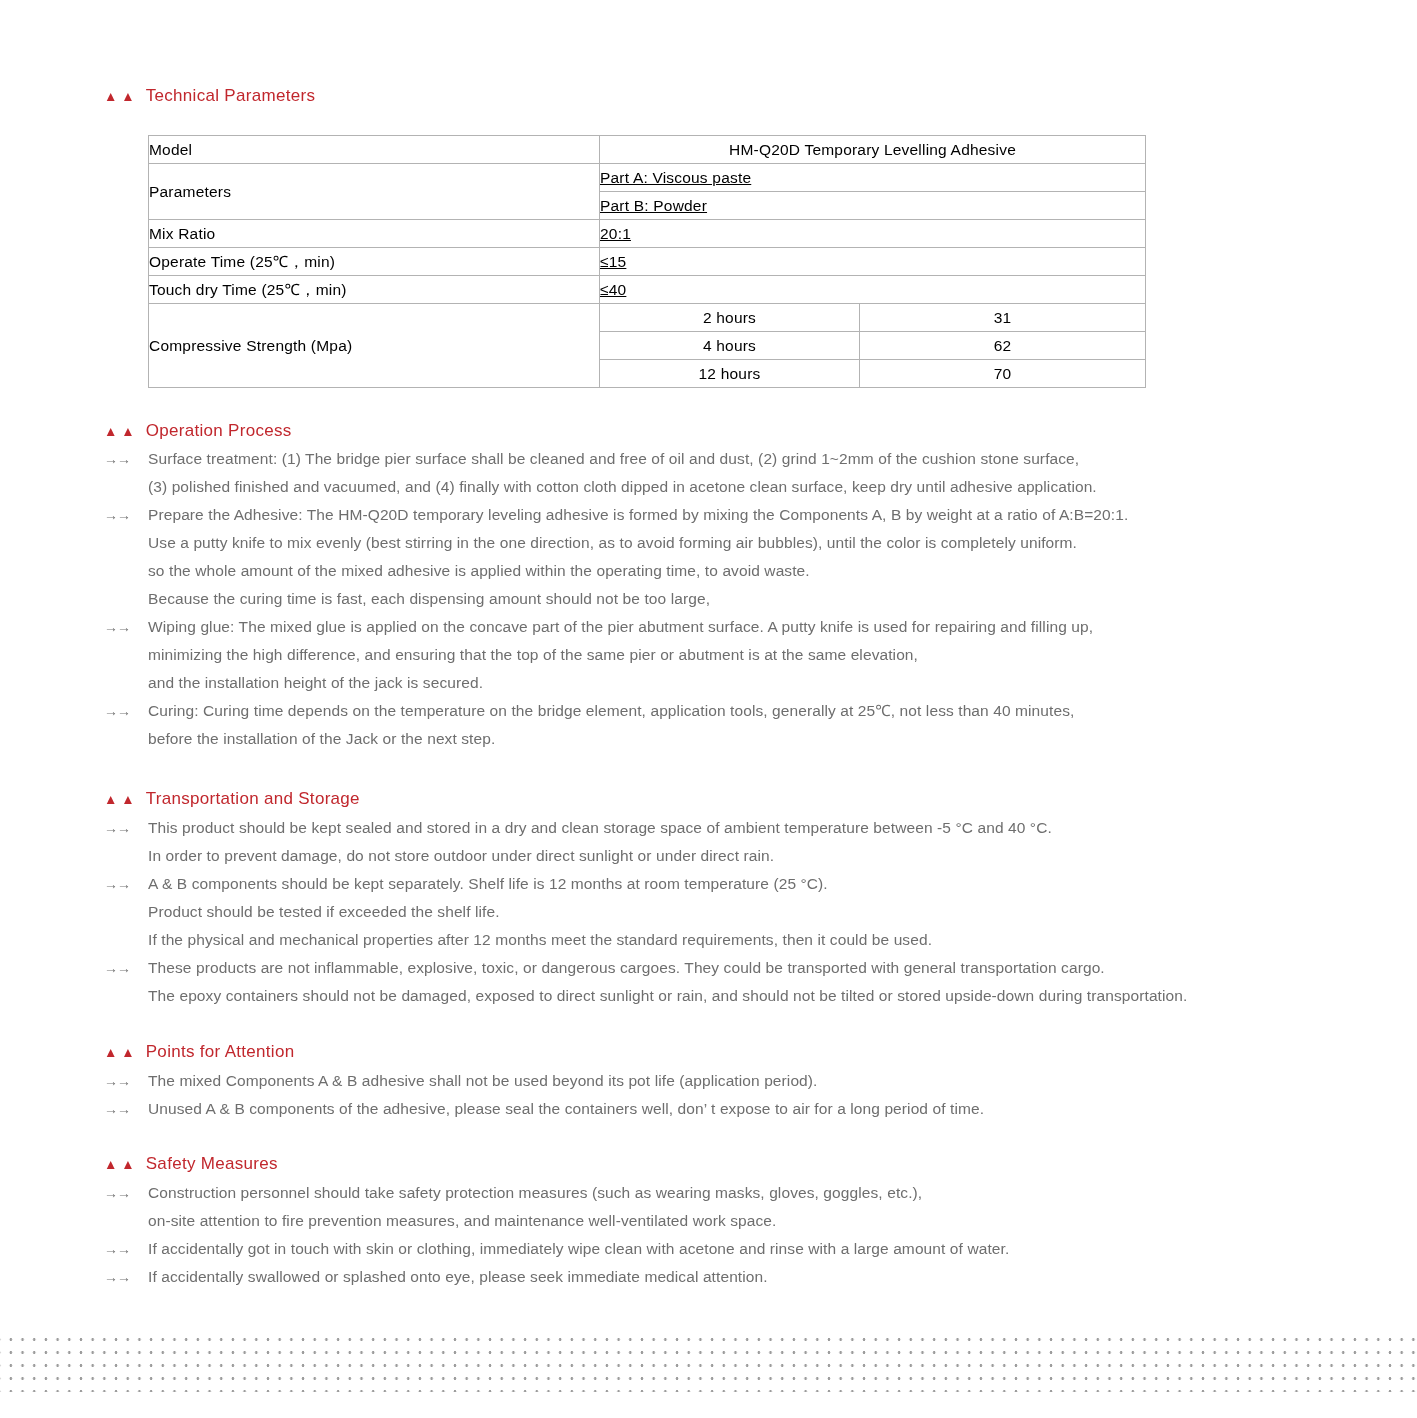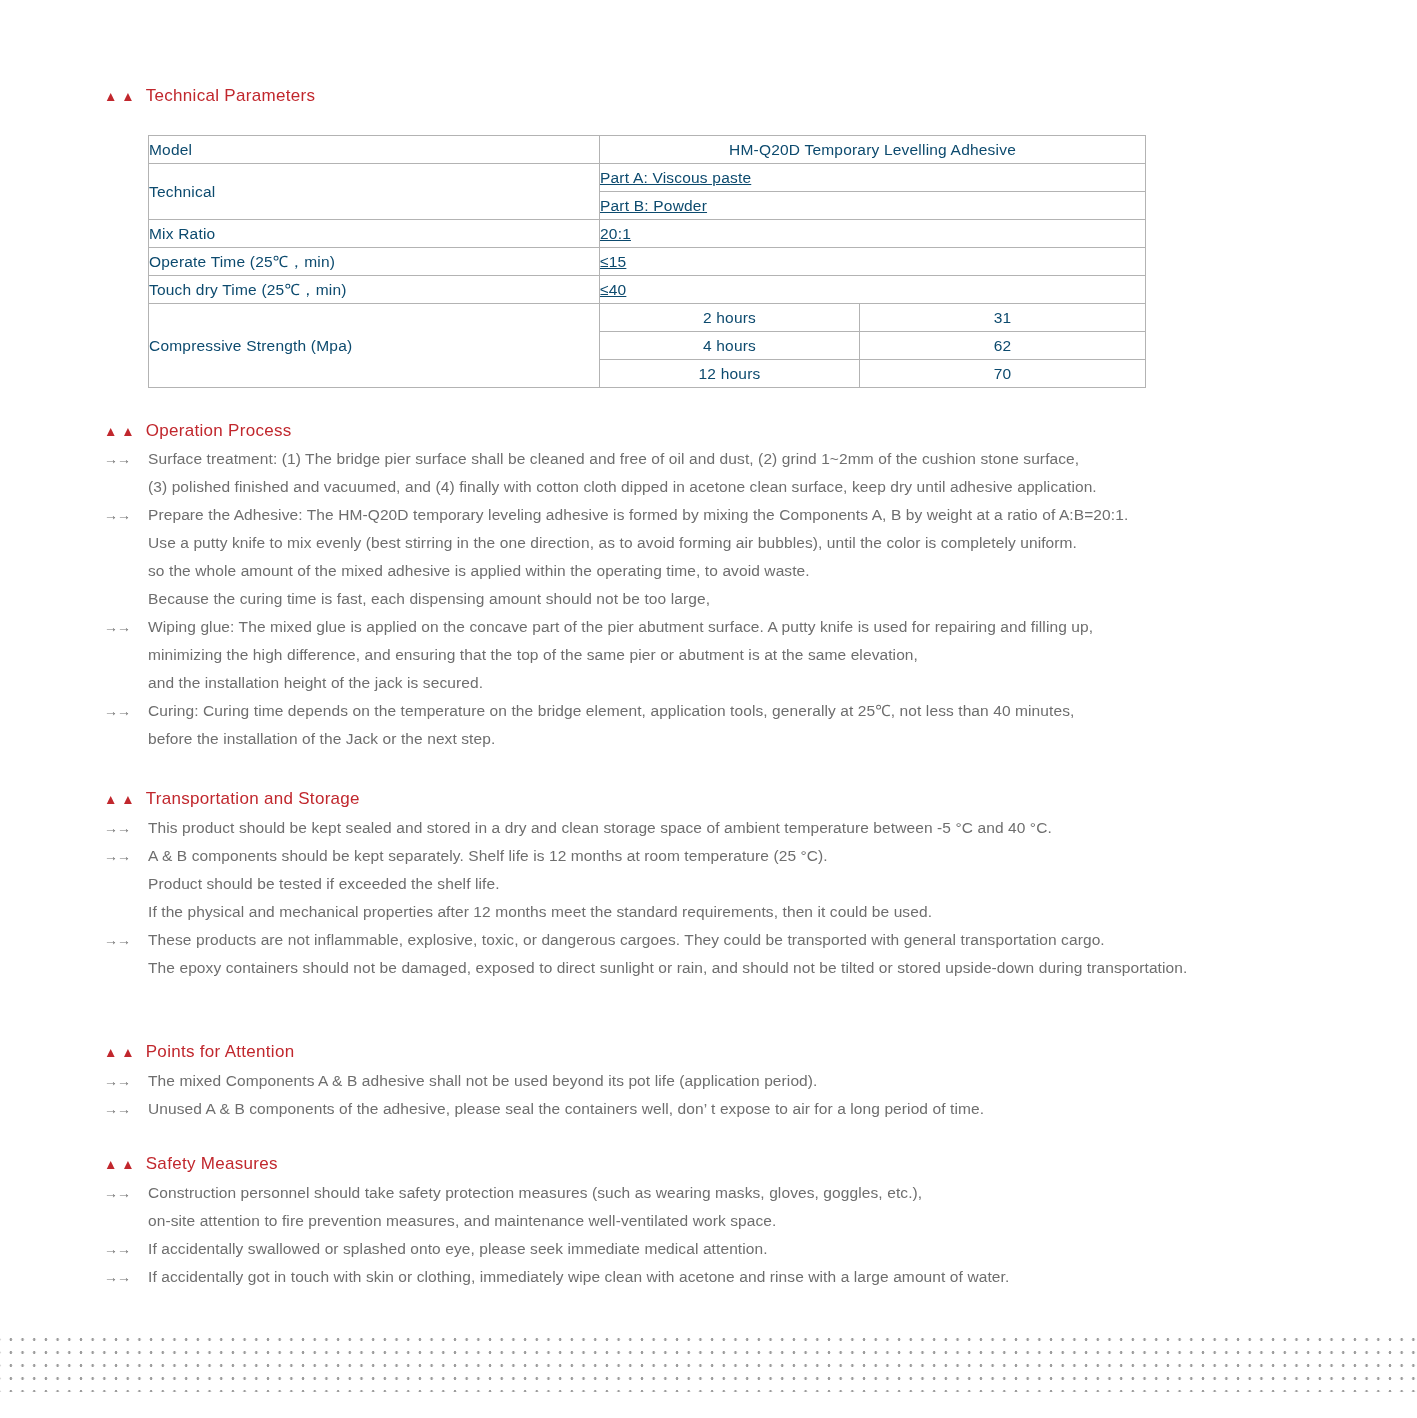--- a/index.html
+++ b/index.html
@@ -38,21 +38,21 @@
     font-size: 14px; letter-spacing: -1px;
     color: #757575;
     vertical-align: baseline;
   }
   .line.cont { padding-left: 44px; }
   table.params {
     position: absolute; left: 148px; top: 135px;
     width: 997px;
     border-collapse: collapse;
     font-size: 15.5px;
-    color: #0c4a6e;
+    color: #000000;
     table-layout: fixed;
   }
   table.params td {
     border: 1px solid #b3b3b3;
     height: 27px;
     padding: 0;
     letter-spacing: 0.2px;
     vertical-align: middle;
   }
   td.lbl { padding-left: 37px; text-align: left; }
@@ -79,21 +79,21 @@
       <col style="width:451px">
       <col style="width:260px">
       <col style="width:286px">
     </colgroup>
   <tbody>
       <tr>
     <td class="lbl">Model</td>
     <td class="ctr" colspan="2">HM-Q20D Temporary Levelling Adhesive</td>
   </tr>
   <tr>
-    <td class="lbl" rowspan="2">Technical</td>
+    <td class="lbl" rowspan="2">Parameters</td>
     <td class="val" colspan="2">Part A: Viscous paste</td>
   </tr>
   <tr>
     <td class="val" colspan="2">Part B: Powder</td>
   </tr>
   <tr>
     <td class="lbl">Mix Ratio</td>
     <td class="val" colspan="2">20:1</td>
   </tr>
   <tr>
@@ -137,20 +137,21 @@
   <div class="line"><span class="arrow">→→</span><span>Curing: Curing time depends on the temperature on the bridge element, application tools, generally at 25℃, not less than 40 minutes,</span></div>
   <div class="line cont"><span>before the installation of the Jack or the next step.</span></div>
 </div>
 
 <div class="heading" style="top:789px">
   <span class="tri">▲▲</span>
   <span class="hlabel">Transportation and Storage</span>
 </div>
 <div class="lines" style="top:817px">
   <div class="line"><span class="arrow">→→</span><span>This product should be kept sealed and stored in a dry and clean storage space of ambient temperature between -5 °C and 40 °C.</span></div>
+  <div class="line cont"><span>In order to prevent damage, do not store outdoor under direct sunlight or under direct rain.</span></div>
   <div class="line"><span class="arrow">→→</span><span>A &amp; B components should be kept separately. Shelf life is 12 months at room temperature (25 °C).</span></div>
   <div class="line cont"><span>Product should be tested if exceeded the shelf life.</span></div>
   <div class="line cont"><span>If the physical and mechanical properties after 12 months meet the standard requirements, then it could be used.</span></div>
   <div class="line"><span class="arrow">→→</span><span>These products are not inflammable, explosive, toxic, or dangerous cargoes. They could be transported with general transportation cargo.</span></div>
   <div class="line cont"><span>The epoxy containers should not be damaged, exposed to direct sunlight or rain, and should not be tilted or stored upside-down during transportation.</span></div>
 </div>
 
 <div class="heading" style="top:1042px">
   <span class="tri">▲▲</span>
   <span class="hlabel">Points for Attention</span>
@@ -160,17 +161,17 @@
   <div class="line"><span class="arrow">→→</span><span>Unused A &amp; B components of the adhesive, please seal the containers well, don’ t expose to air for a long period of time.</span></div>
 </div>
 
 <div class="heading" style="top:1154px">
   <span class="tri">▲▲</span>
   <span class="hlabel">Safety Measures</span>
 </div>
 <div class="lines" style="top:1182px">
   <div class="line"><span class="arrow">→→</span><span>Construction personnel should take safety protection measures (such as wearing masks, gloves, goggles, etc.),</span></div>
   <div class="line cont"><span>on-site attention to fire prevention measures, and maintenance well-ventilated work space.</span></div>
+  <div class="line"><span class="arrow">→→</span><span>If accidentally got in touch with skin or clothing, immediately wipe clean with acetone and rinse with a large amount of water.</span></div>
   <div class="line"><span class="arrow">→→</span><span>If accidentally swallowed or splashed onto eye, please seek immediate medical attention.</span></div>
-  <div class="line"><span class="arrow">→→</span><span>If accidentally got in touch with skin or clothing, immediately wipe clean with acetone and rinse with a large amount of water.</span></div>
 </div>
 
 <div class="dots"></div>
 
 </body></html>

